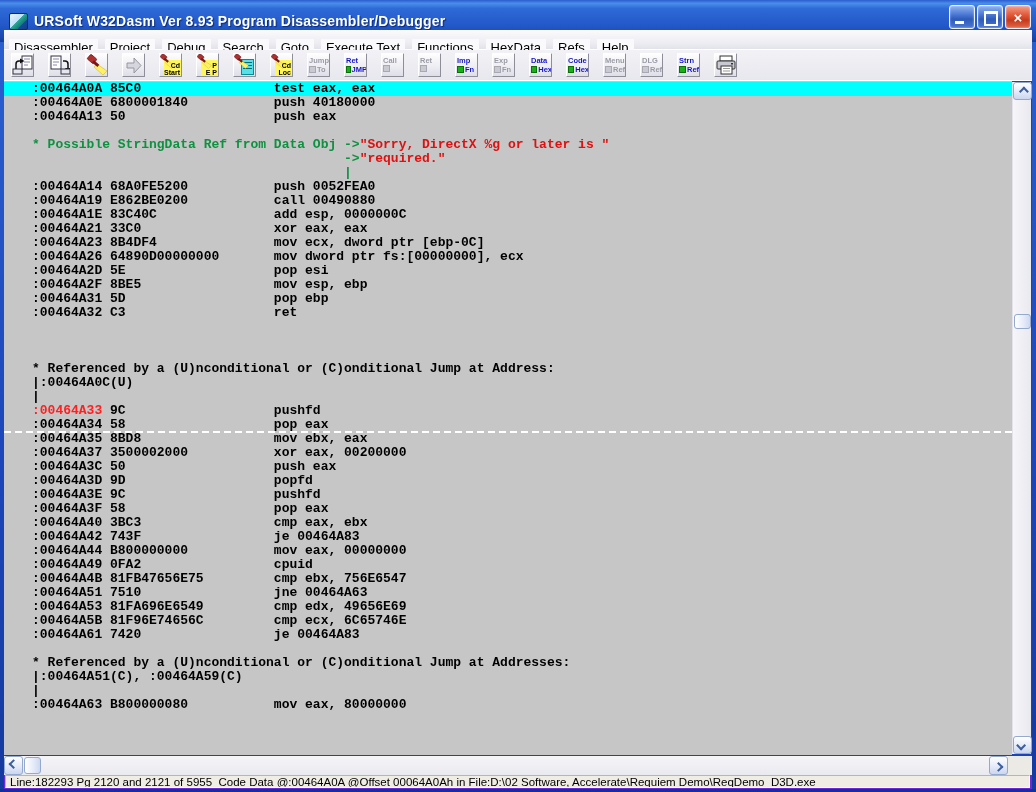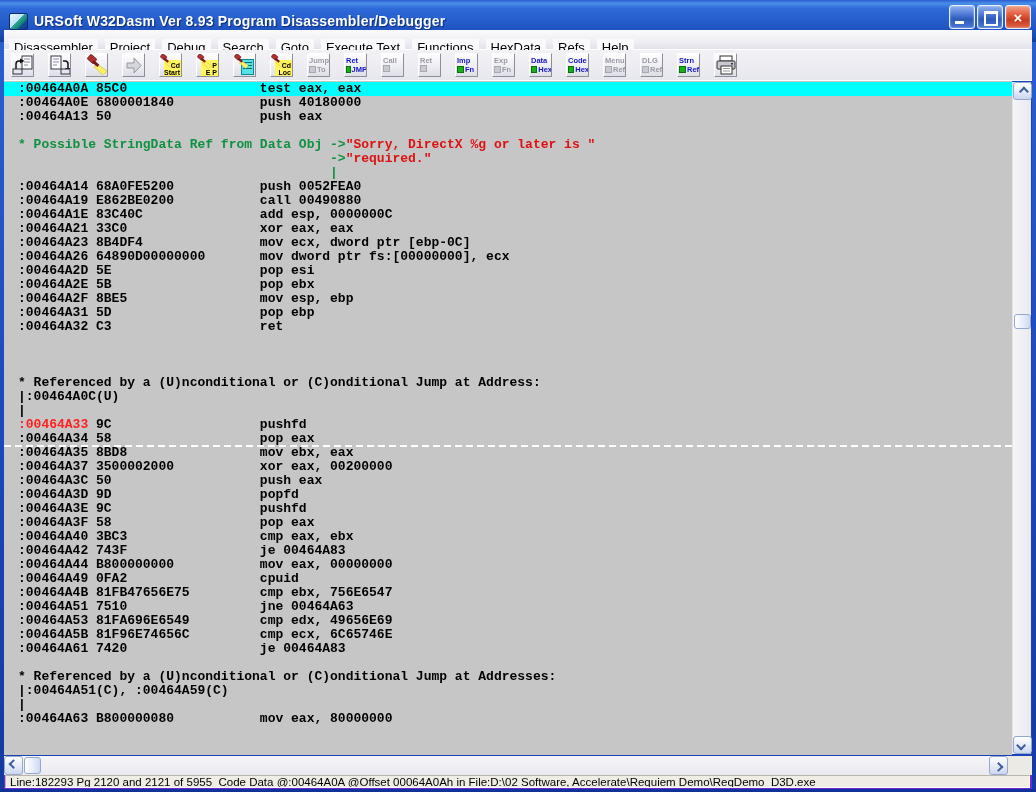--- a/index.html
+++ b/index.html
@@ -59,21 +59,21 @@
   .tbtn .teal i{display:block;height:1px;background:#0A6A72;margin:2px 1px 0 1px;}
   .tbtn .lbl{position:absolute;right:1px;bottom:0px;font-size:7px;font-weight:bold;color:#000;line-height:7px;text-align:right;z-index:3;}
   .tbtn svg{position:absolute;left:0;top:0;z-index:2;}
   
   .client{
     position:absolute;left:4px;top:81px;width:1008px;height:674px;
     background:var(--client-bg,#C6C6C6);overflow:hidden;
     font-family:"Liberation Mono",monospace;font-weight:bold;font-size:13px;
     padding-top:1px;box-sizing:border-box;
   }
-  .line{height:14px;line-height:14px;white-space:pre;position:relative;padding-left:14px;}
+  .line{height:14px;line-height:14px;white-space:pre;position:relative;padding-left:28px;}
   .line.hl{background:var(--hl,#00FFFF);}
   .line.sep::before{content:"";position:absolute;left:0;right:0;top:-1px;height:2px;
     background:repeating-linear-gradient(90deg,#FFFFFF 0 7px,rgba(255,255,255,0) 7px 11px);}
   .seg{color:#000;}
   .seg.c-g{color:var(--green,#0E9140);}
   .seg.c-r{color:var(--red,#DD1111);}
   .seg.c-a{color:var(--addr-red,#FF2020);}
   .seg.c-u{color:#000;border-bottom:2px solid var(--underline,#FF0000);padding-bottom:0;}
   
   .vscroll{position:absolute;left:1012px;top:82px;width:19px;height:672px;
@@ -308,21 +308,20 @@
     <div class="line"><span class="seg c-g">* Possible StringData Ref from Data Obj -&gt;</span><span class="seg c-r">"Sorry, DirectX %g or later is "</span></div>
     <div class="line"><span class="seg c-g">                                        -&gt;</span><span class="seg c-r">"required."</span></div>
     <div class="line"><span class="seg c-g">                                        |</span></div>
     <div class="line"><span class="seg c-p">:00464A14 68A0FE5200           push 0052FEA0</span></div>
     <div class="line"><span class="seg c-p">:00464A19 E862BE0200           call 00490880</span></div>
     <div class="line"><span class="seg c-p">:00464A1E 83C40C               add esp, 0000000C</span></div>
     <div class="line"><span class="seg c-p">:00464A21 33C0                 xor eax, eax</span></div>
     <div class="line"><span class="seg c-p">:00464A23 8B4DF4               mov ecx, dword ptr [ebp-0C]</span></div>
     <div class="line"><span class="seg c-p">:00464A26 64890D00000000       mov dword ptr fs:[00000000], ecx</span></div>
     <div class="line"><span class="seg c-p">:00464A2D 5E                   pop esi</span></div>
-    <div class="line"><span class="seg c-p">:00464A2E 5B                   pop ebx</span></div>
     <div class="line"><span class="seg c-p">:00464A2F 8BE5                 mov esp, ebp</span></div>
     <div class="line"><span class="seg c-p">:00464A31 5D                   pop ebp</span></div>
     <div class="line"><span class="seg c-p">:00464A32 C3                   ret</span></div>
     <div class="line"><span class="seg c-p"></span></div>
     <div class="line"><span class="seg c-p"></span></div>
     <div class="line"><span class="seg c-p"></span></div>
     <div class="line"><span class="seg c-p">* Referenced by a (U)nconditional or (C)onditional Jump at Address:</span></div>
     <div class="line"><span class="seg c-p">|:00464A0C(U)</span></div>
     <div class="line"><span class="seg c-p">|</span></div>
     <div class="line"><span class="seg c-a">:00464A33</span><span class="seg c-p"> 9C                   pushfd</span></div>

